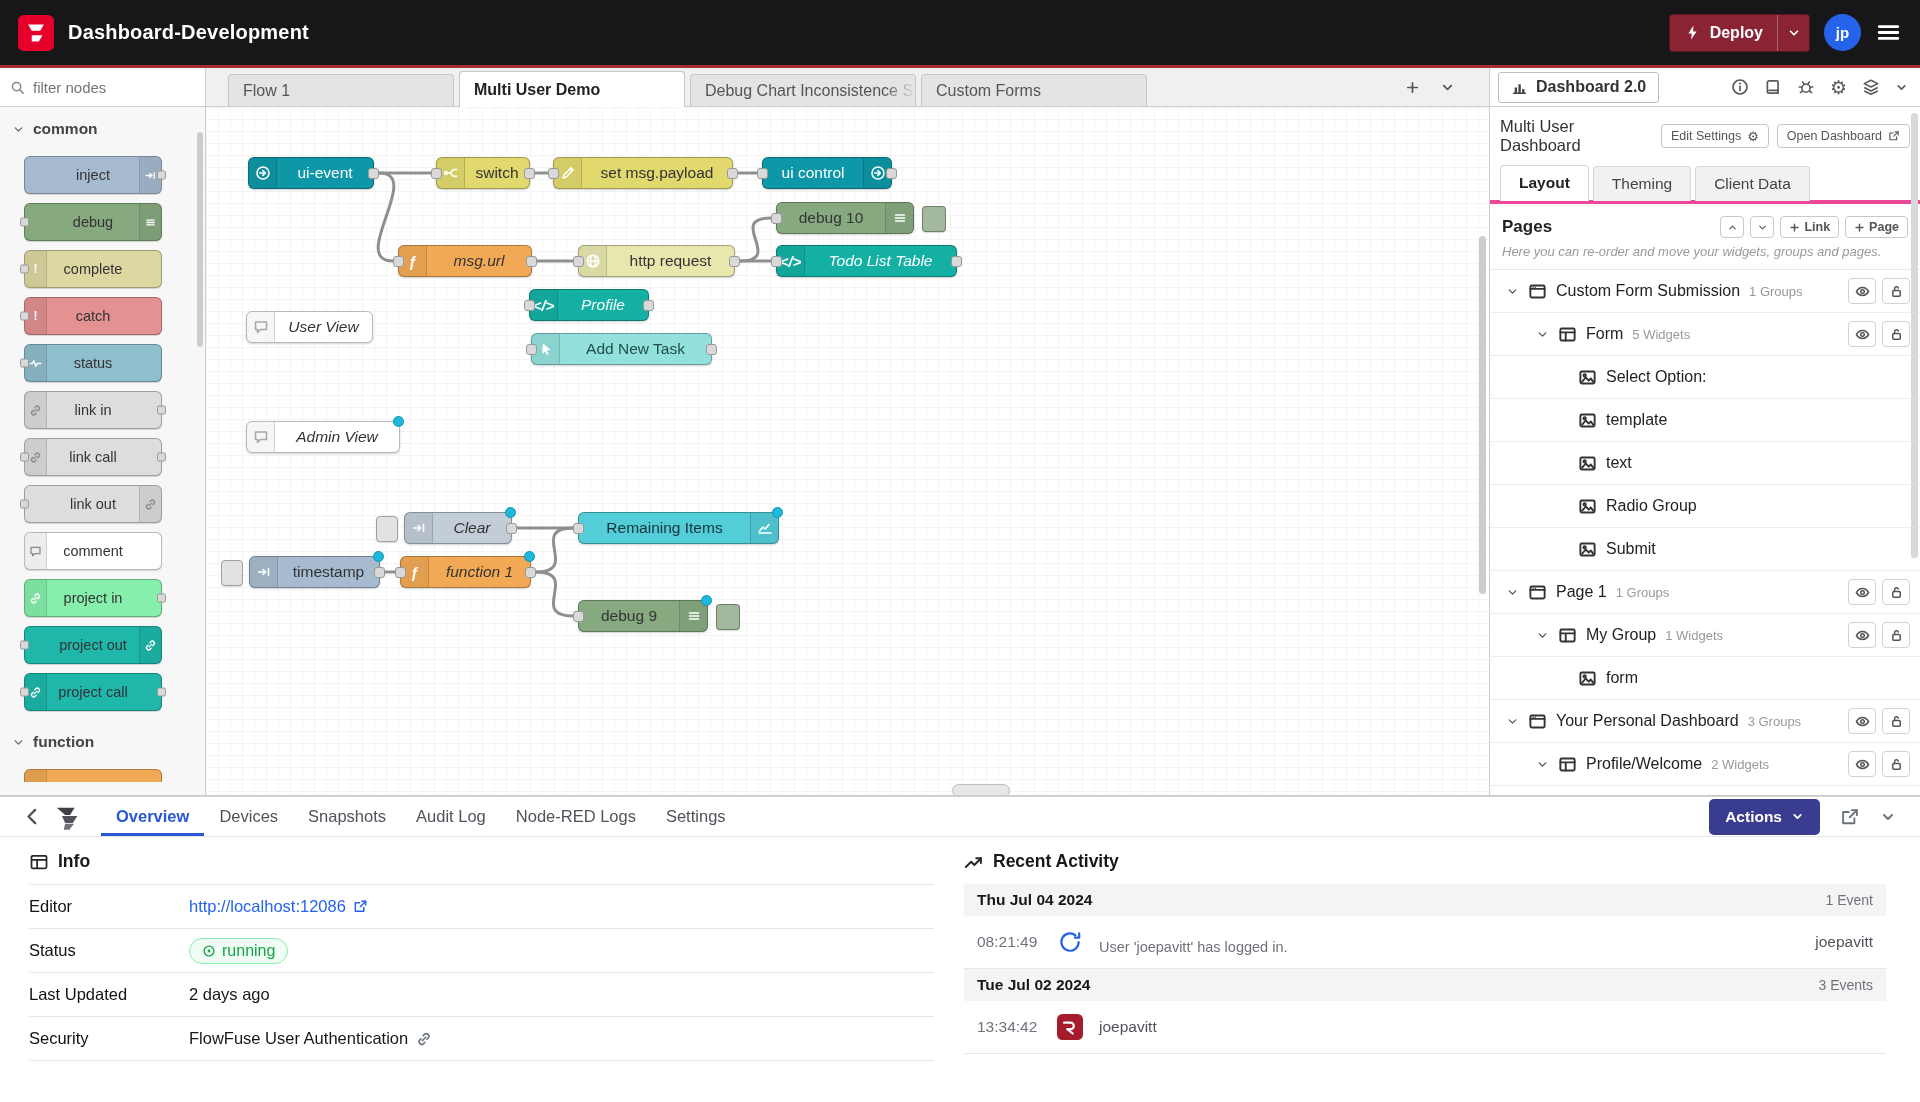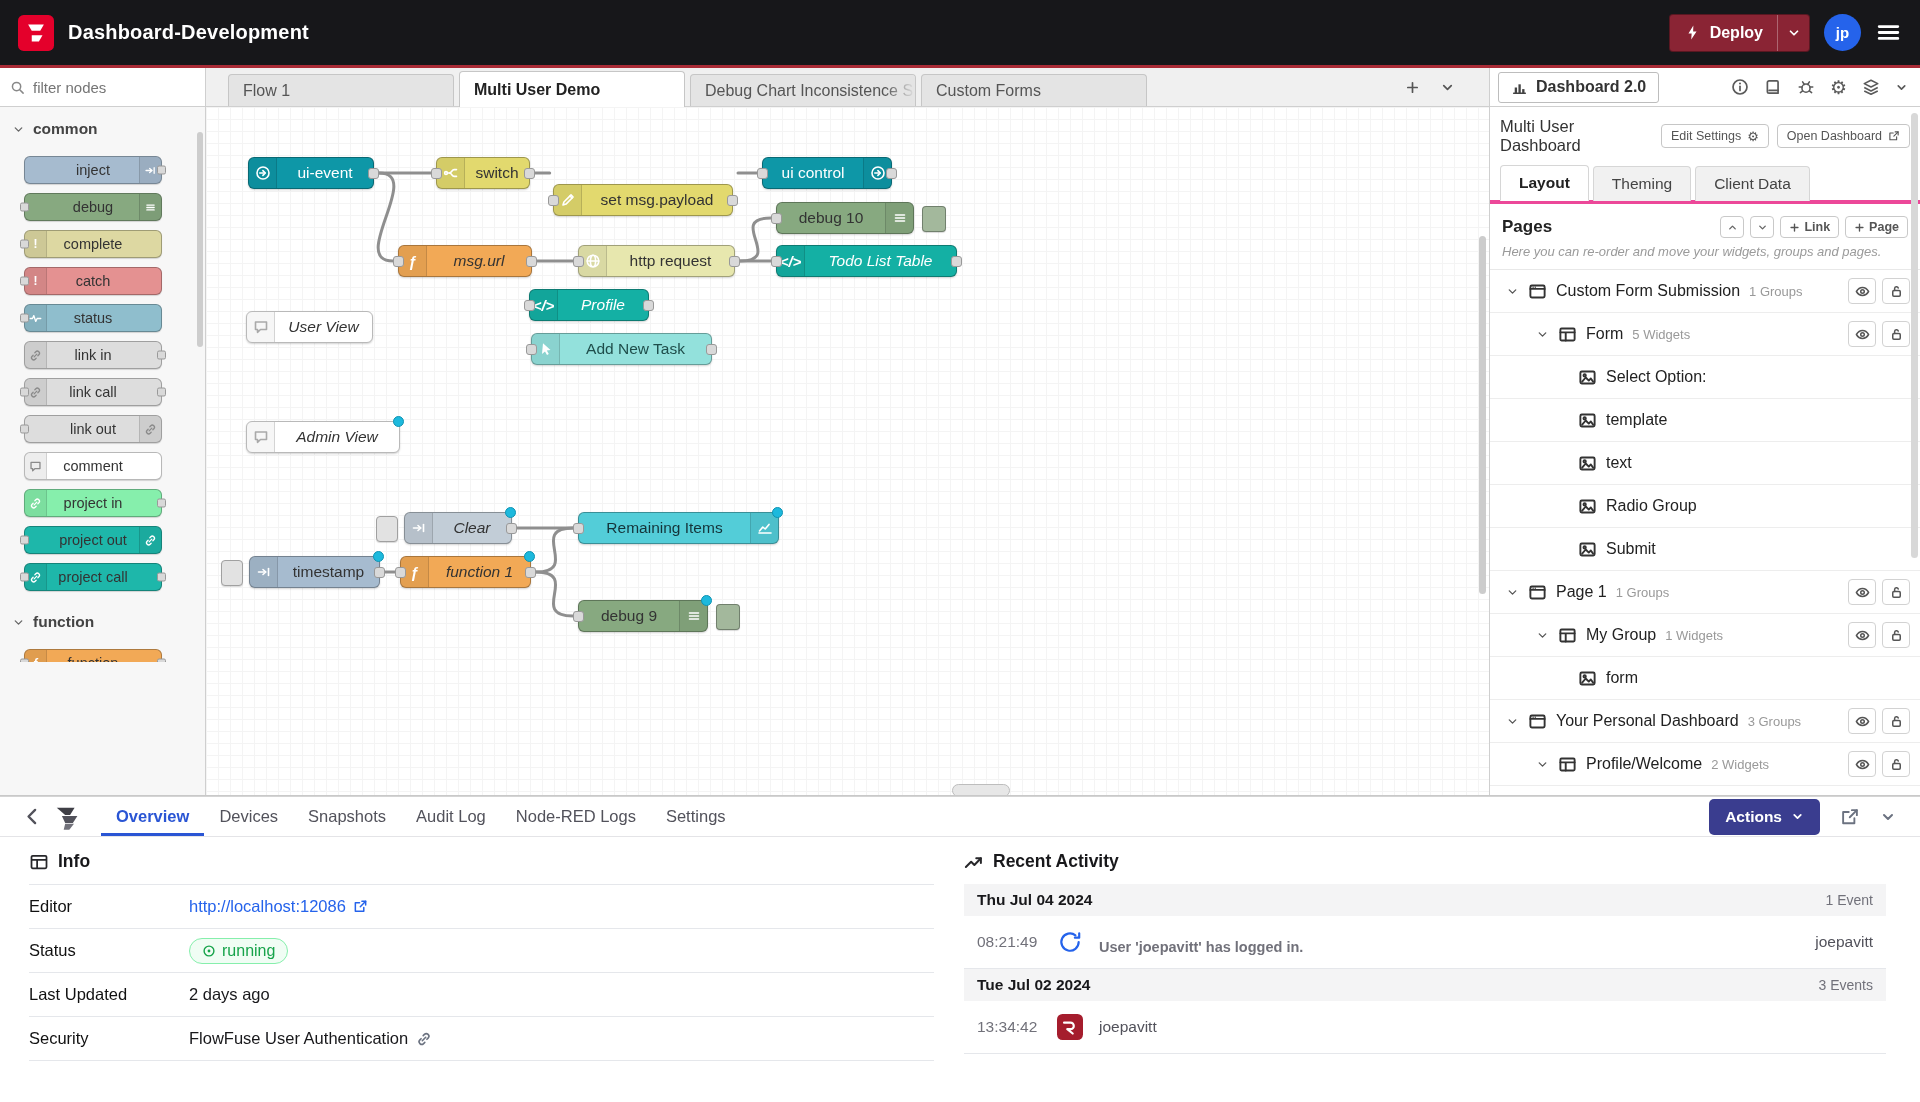--- a/index.html
+++ b/index.html
@@ -38,21 +38,21 @@
     display:flex; flex-direction:column; position:relative; overflow:hidden; }
   .palette-search { height:39px; flex:0 0 auto; background:#fff; border-bottom:1px solid #cfcfcf;
     display:flex; align-items:center; gap:8px; padding:0 10px; }
   .palette-search .icon { width:15px; height:15px; color:#888; }
   .palette-search input { border:none; outline:none; background:transparent; width:100%;
     font-size:15px; color:#555; font-family:inherit; }
   .pal-section-header { display:flex; align-items:center; gap:8px; padding:13px 12px 9px;
     color:#444; font-size:15.5px; font-weight:600; cursor:pointer; }
   .pal-section-header .icon { width:13px; height:13px; color:#666; }
   .pal-items.clip { max-height:22px; overflow:hidden; }
-  .pal-node { position:relative; width:138px; height:28px; margin:9px 0 9px 24px; border-radius:6px;
+  .pal-node { position:relative; width:138px; height:38px; margin:9px 0 9px 24px; border-radius:6px;
     border:1px solid rgba(0,0,0,.28); display:flex; align-items:center; justify-content:center;
     font-size:14.5px; color:#333; box-shadow:0 1px 1px rgba(0,0,0,.15); cursor:grab; }
   .pal-node .seg { position:absolute; top:0; bottom:0; width:22px; display:flex; align-items:center;
     justify-content:center; background:rgba(0,0,0,.07); }
   .pal-node .seg.left { left:0; border-right:1px solid rgba(0,0,0,.12); border-radius:5px 0 0 5px; }
   .pal-node .seg.right { right:0; border-left:1px solid rgba(0,0,0,.12); border-radius:0 5px 5px 0; }
   .pal-node .seg .icon { width:13px; height:13px; color:#fff; }
   .pal-node .seg .ticon-text { color:#fff; font-size:12px; }
   .pal-node.light .seg .icon, .pal-node.light .seg .ticon-text { color:#8a8a8a; }
   .pal-port { position:absolute; width:9px; height:9px; background:#d9d9d9; border:1px solid #999;
@@ -187,21 +187,21 @@
   .act-list { margin-top:12px; }
   .act-band { background:#f4f4f5; display:flex; align-items:center; justify-content:space-between; padding:7px 13px; }
   .band-date { font-weight:700; color: #18181b; font-size:15.5px; }
   .band-count { color:#71717a; font-size:14px; }
   .act-row { display:flex; align-items:center; padding:11px 13px; border-bottom:1px solid #e5e7eb; }
   .act-time { width:78px; color:#71717a; font-size:15.5px; }
   .act-icon { width:30px; height:30px; margin-right:14px; display:flex; align-items:center; justify-content:center; }
   .act-icon svg { width:26px; height:26px; }
   .act-main { flex:1; }
   .act-title { font-size:16.5px; font-weight:600; color:#18181b; }
-  .act-desc { font-size:14.5px; color:#71717a; margin-top:10px;font-weight:bold; }
+  .act-desc { font-size:14.5px; color:#71717a; margin-top:10px; }
   .act-user { color:#52525b; font-size:15.5px; }
 </style>
 </head>
 <body>
 
 <div id="app">
 
   <header id="topbar">
     <span class="logo">
       <svg viewBox="0 0 32 32">
@@ -485,21 +485,21 @@
                     <circle cx="3" cy="8" r="1.4"></circle>
                     <path d="M4.4 8h2.1c2.3 0 2.3-3.4 4.6-3.4h2.4"></path>
                     <path d="M6.5 8c2.3 0 2.3 3.4 4.6 3.4h2.4"></path>
                   </svg>
                 </span>
               </span>
               <span class="label">switch</span>
               <span class="port in"></span>
               <span class="port out"></span>
             </div>
-            <div class="node" style="left: 347px; top: 50px; width: 180px; background: rgb(226, 217, 110); color: rgb(51, 51, 51); margin-top: 27px;">
+            <div class="node" style="left: 347px; top: 50px; width: 180px; background: rgb(226, 217, 110); color: rgb(51, 51, 51);">
               <span class="seg seg-left">
                 <span class="icon">
                   <svg viewBox="0 0 16 16" fill="none" stroke="currentColor" stroke-width="1.6" stroke-linecap="round" stroke-linejoin="round">
                     <path d="m3 13 .9-3L11 2.9l2.1 2.1L6 12.1 3 13z"></path>
                     <path d="m10 4 2 2"></path>
                   </svg>
                 </span>
               </span>
               <span class="label">set msg.payload</span>
               <span class="port in"></span>

